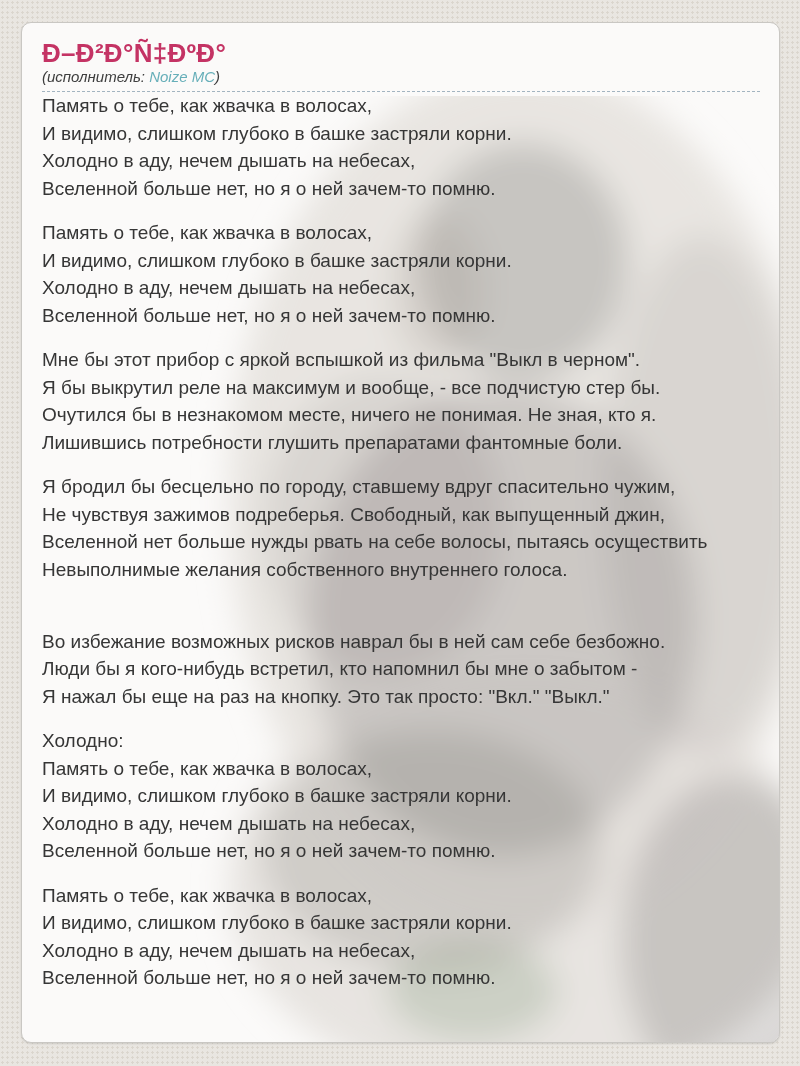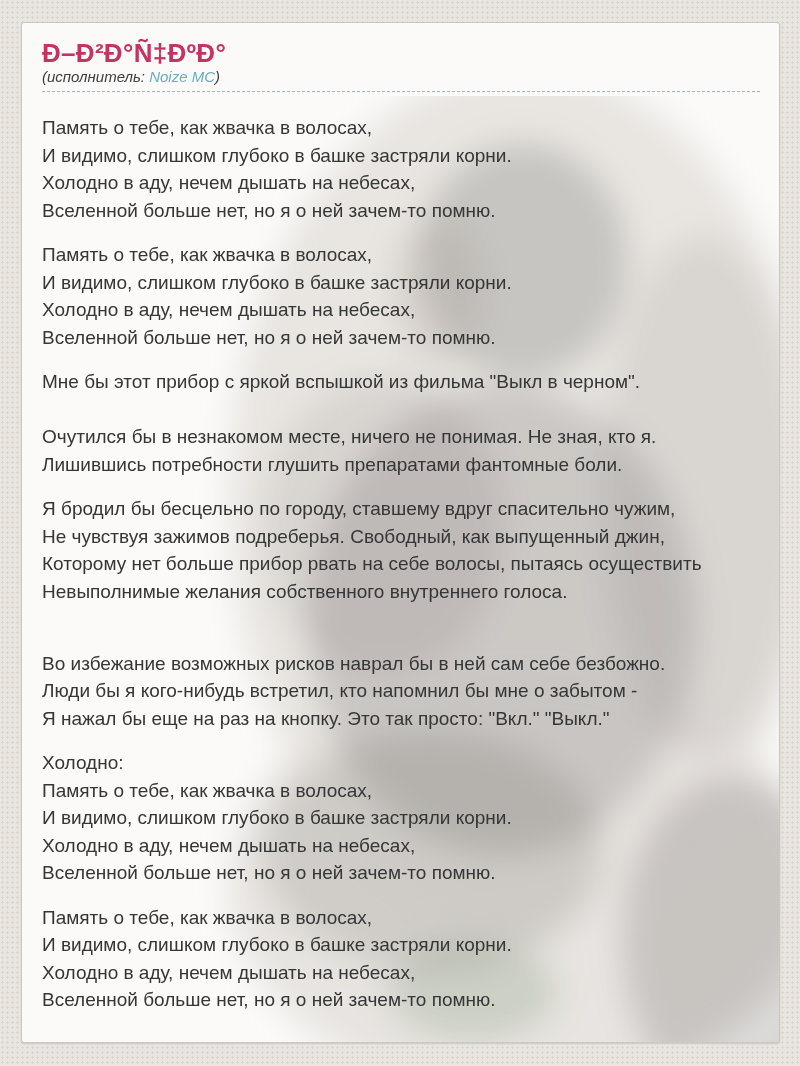--- a/index.html
+++ b/index.html
@@ -18,21 +18,21 @@
   }
   .card {
     position: absolute;
     left: 21px;
     top: 22px;
     width: 759px;
     height: 1021px;
     box-sizing: border-box;
     background: #fbfaf9;
     border: 1px solid #c9c7c3;
-    border-radius: 3px;
+    border-radius: 10px;
     box-shadow: 0 1px 2px rgba(0,0,0,0.12);
     overflow: hidden;
   }
   .bg-photo {
     position: absolute;
     left: 1px;
     top: 73px;
     width: 756px;
     height: 946px;
     z-index: 0;
@@ -58,21 +58,21 @@
     padding-bottom: 5px;
     border-bottom: 1px dashed #a3b4c0;
     font-style: italic;
   }
   .credit a {
     color: #67afb9;
     text-decoration: none;
     cursor: pointer;
   }
   .lyrics {
-    margin-top: 22px;
+    margin-top: 0;
     font-size: 19px;
     line-height: 27.5px;
     color: #363636;
   }
   .lyrics p.stanza {
     margin: 0 0 17px 0;
     white-space: nowrap;
   }
 </style>
 </head>
@@ -111,21 +111,21 @@
 
     <h1 class="page-title">Ð–Ð²Ð°Ñ‡ÐºÐ°</h1>
 
     <div class="credit">
       <span>(исполнитель: </span><a href="#">Noize MC</a><span>)</span>
     </div>
 
     <div class="lyrics">
         <p class="stanza"><span>Память о тебе, как жвачка в волосах,</span><br><span>И видимо, слишком глубоко в башке застряли корни.</span><br><span>Холодно в аду, нечем дышать на небесах,</span><br><span>Вселенной больше нет, но я о ней зачем-то помню.</span></p>
         <p class="stanza"><span>Память о тебе, как жвачка в волосах,</span><br><span>И видимо, слишком глубоко в башке застряли корни.</span><br><span>Холодно в аду, нечем дышать на небесах,</span><br><span>Вселенной больше нет, но я о ней зачем-то помню.</span></p>
-        <p class="stanza"><span>Мне бы этот прибор с яркой вспышкой из фильма "Выкл в черном".</span><br><br><span>Очутился бы в незнакомом месте, ничего не понимая. Не зная, кто я.</span><br><span>Лишившись потребности глушить препаратами фантомные боли.</span></p>
-        <p class="stanza"><span>Я бродил бы бесцельно по городу, ставшему вдруг спасительно чужим,</span><br><span>Не чувствуя зажимов подреберья. Свободный, как выпущенный джин,</span><br><span>Которому нет больше прибор рвать на себе волосы, пытаясь осуществить</span><br><span>Невыполнимые желания собственного внутреннего голоса.</span></p>
+        <p class="stanza"><span>Мне бы этот прибор с яркой вспышкой из фильма "Выкл в черном".</span><br><span>Я бы выкрутил реле на максимум и вообще, - все подчистую стер бы.</span><br><span>Очутился бы в незнакомом месте, ничего не понимая. Не зная, кто я.</span><br><span>Лишившись потребности глушить препаратами фантомные боли.</span></p>
+        <p class="stanza"><span>Я бродил бы бесцельно по городу, ставшему вдруг спасительно чужим,</span><br><span>Не чувствуя зажимов подреберья. Свободный, как выпущенный джин,</span><br><span>Вселенной нет больше нужды рвать на себе волосы, пытаясь осуществить</span><br><span>Невыполнимые желания собственного внутреннего голоса.</span></p>
         <p class="stanza"><br><span>Во избежание возможных рисков наврал бы в ней сам себе безбожно.</span><br><span>Люди бы я кого-нибудь встретил, кто напомнил бы мне о забытом -</span><br><span>Я нажал бы еще на раз на кнопку. Это так просто: "Вкл." "Выкл."</span></p>
         <p class="stanza"><span>Холодно:</span><br><span>Память о тебе, как жвачка в волосах,</span><br><span>И видимо, слишком глубоко в башке застряли корни.</span><br><span>Холодно в аду, нечем дышать на небесах,</span><br><span>Вселенной больше нет, но я о ней зачем-то помню.</span></p>
         <p class="stanza"><span>Память о тебе, как жвачка в волосах,</span><br><span>И видимо, слишком глубоко в башке застряли корни.</span><br><span>Холодно в аду, нечем дышать на небесах,</span><br><span>Вселенной больше нет, но я о ней зачем-то помню.</span></p>
       </div>
 
   </div>
 </div>
 
 </body></html>

